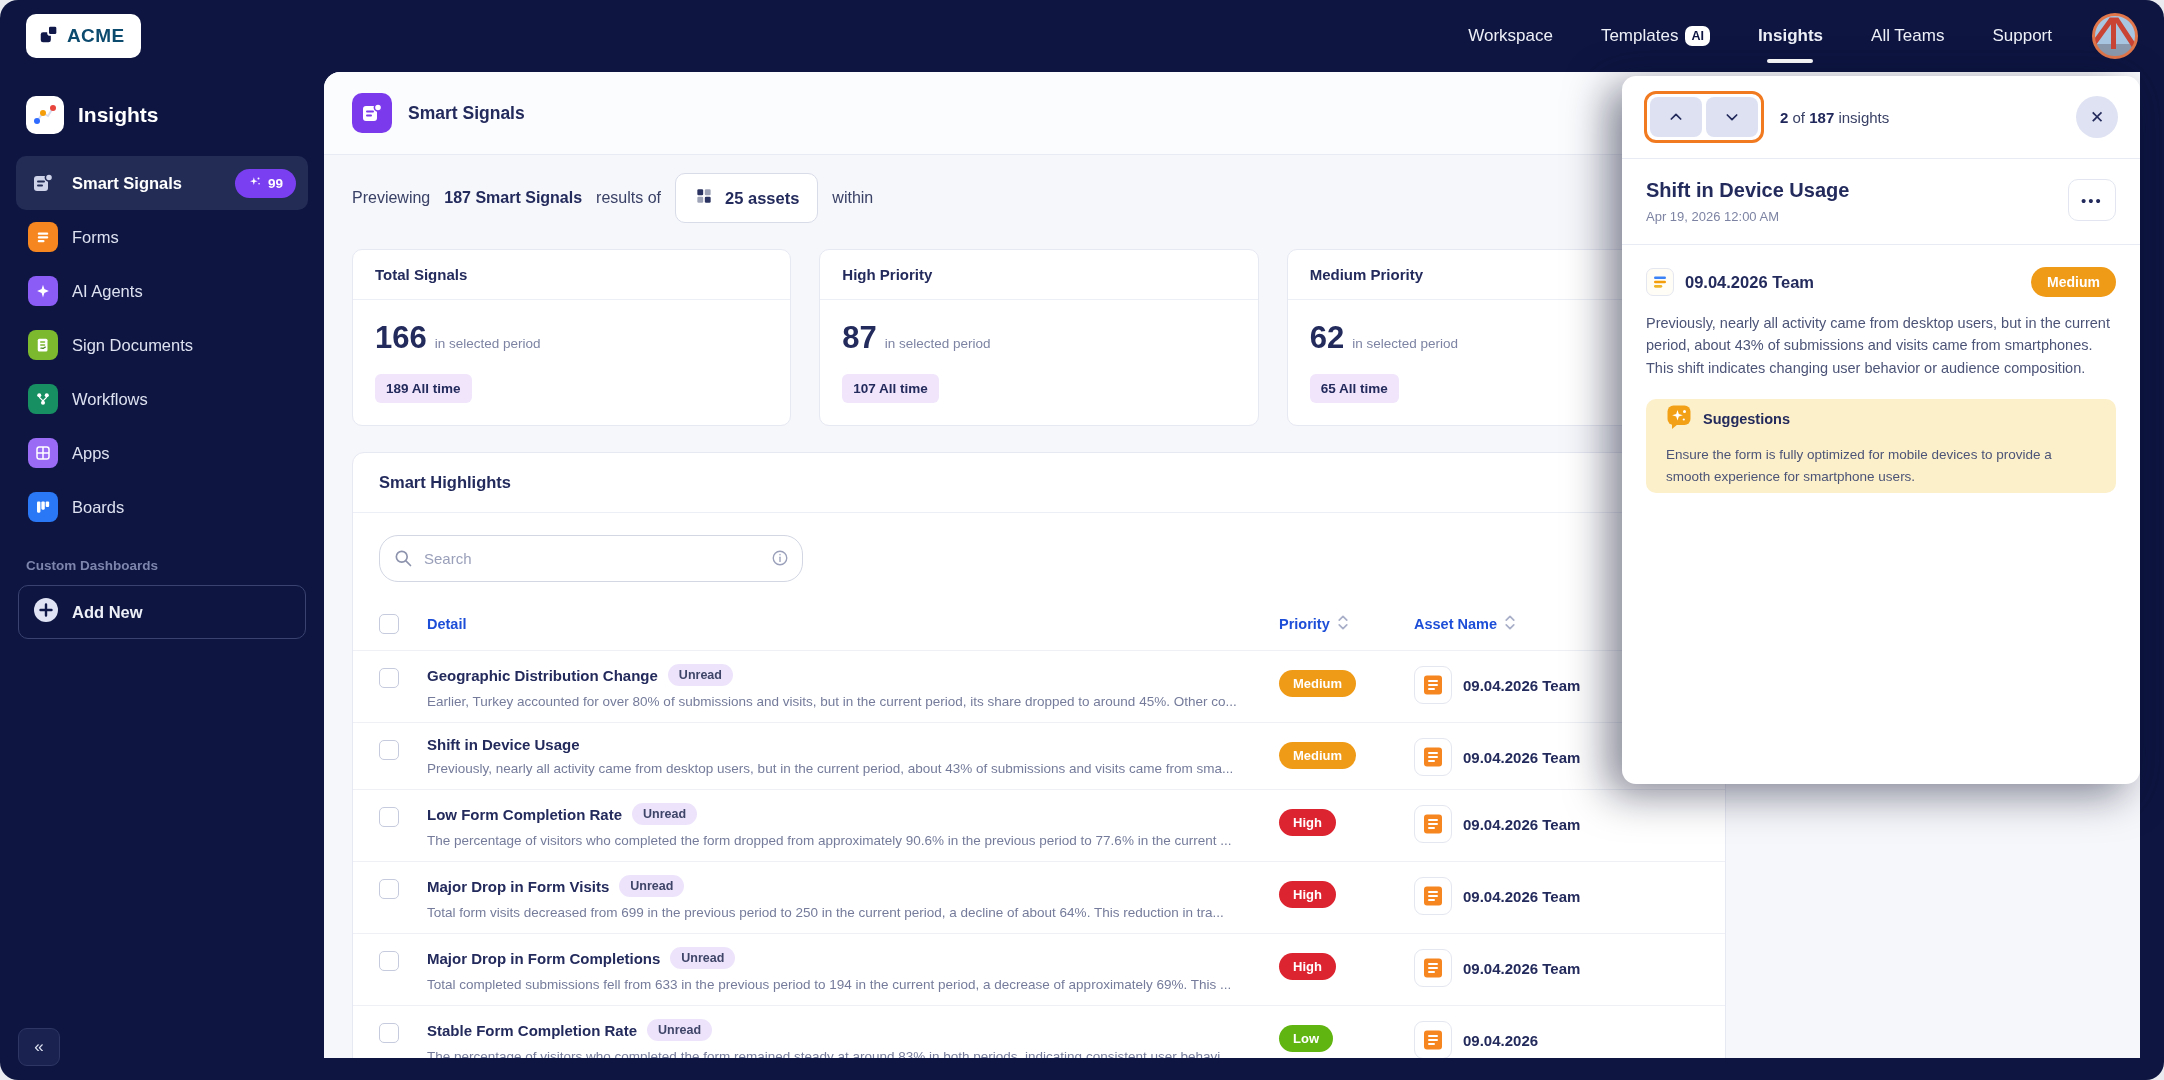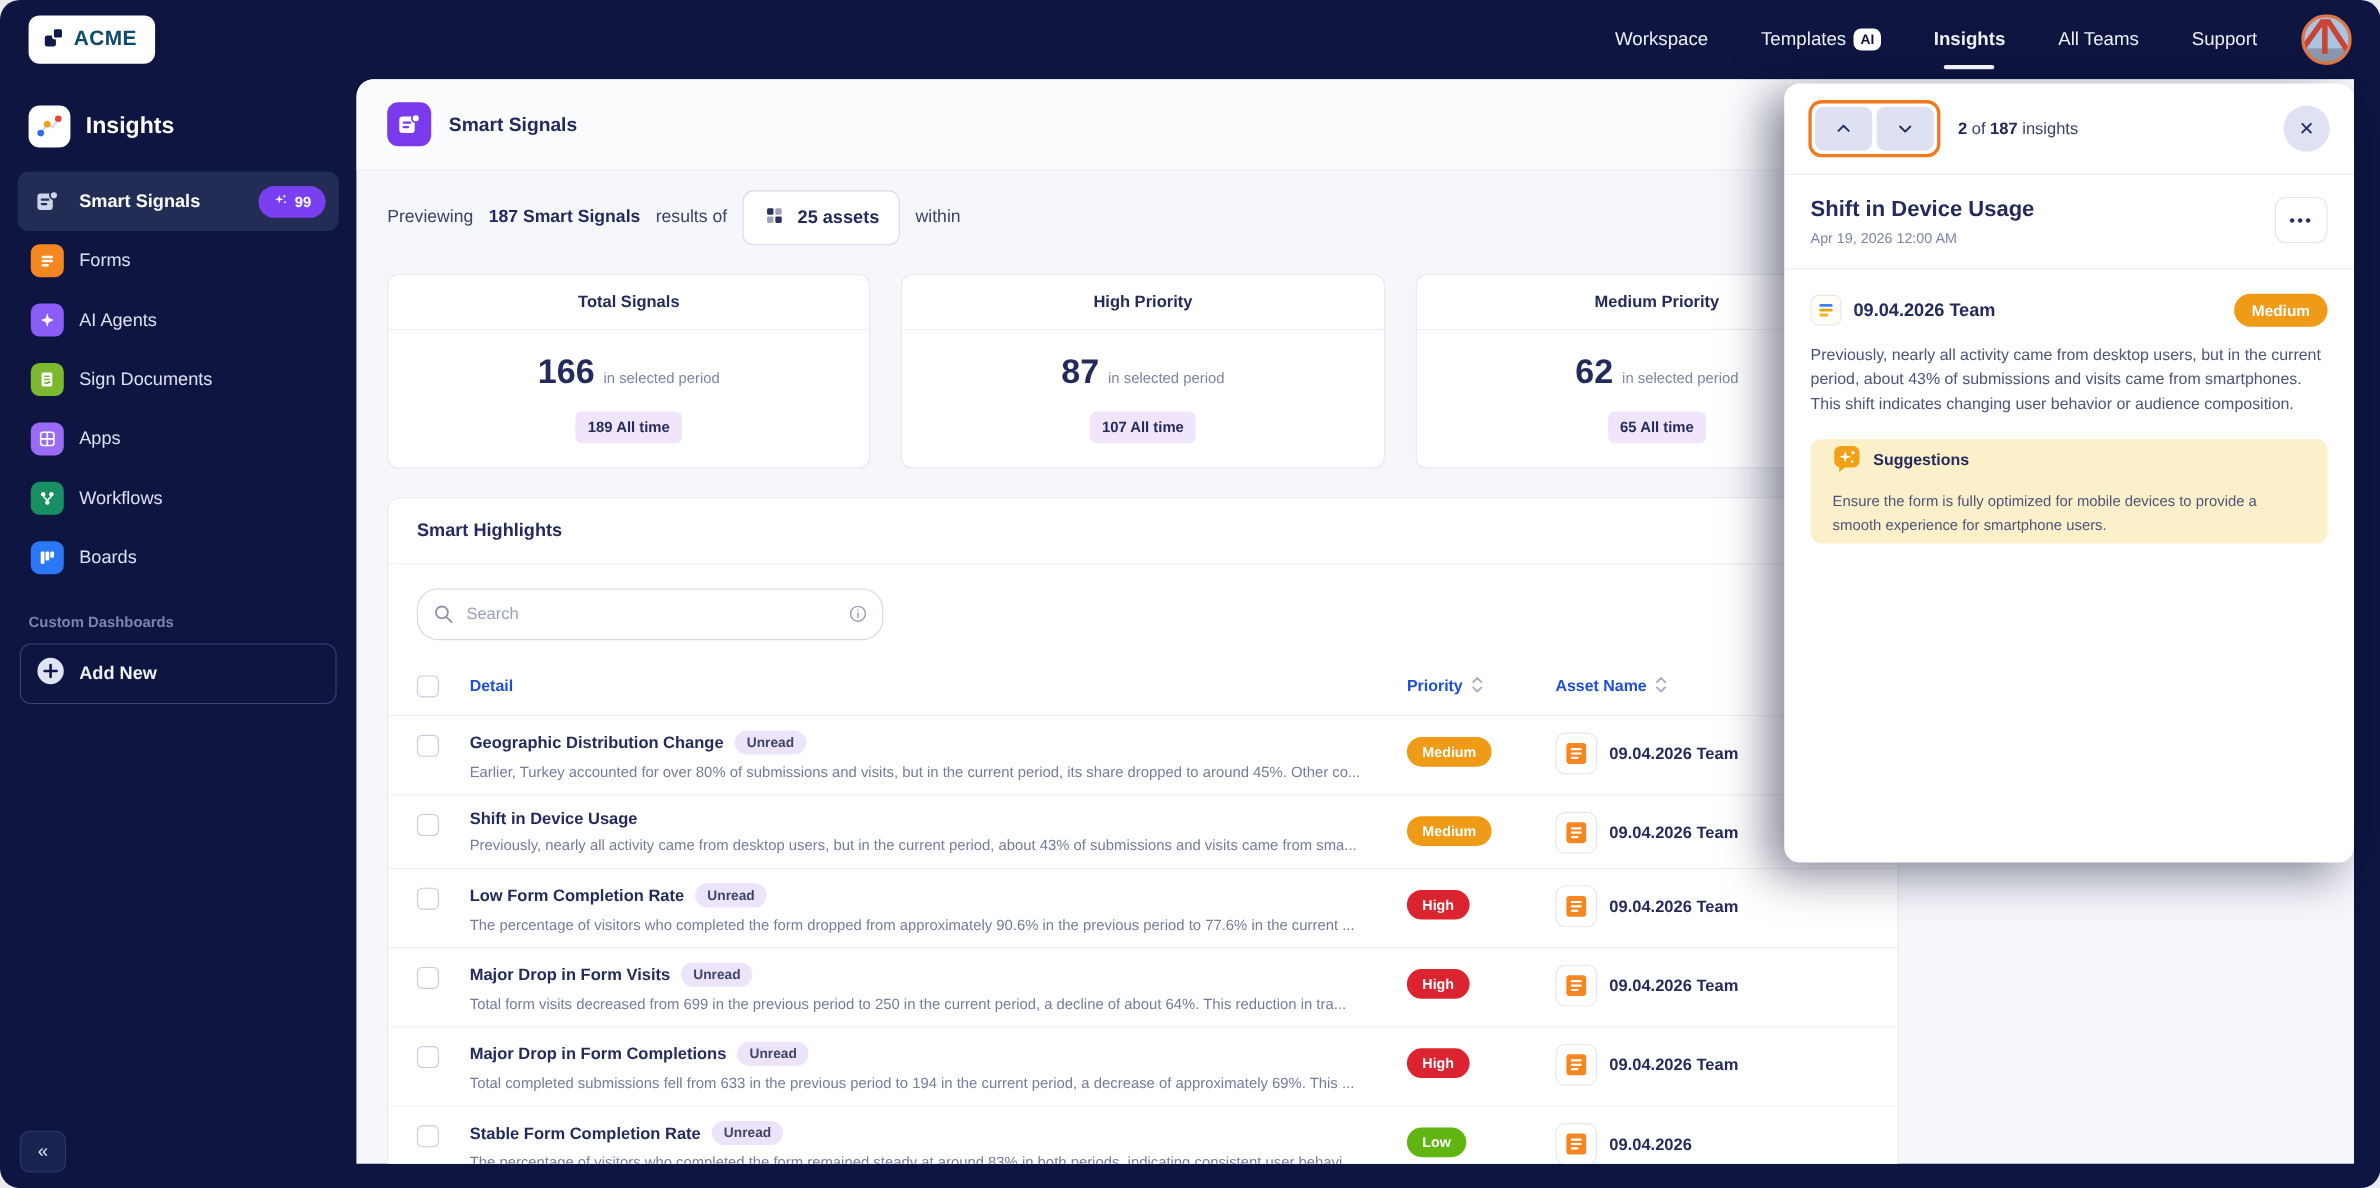--- a/index.html
+++ b/index.html
@@ -33,21 +33,21 @@
   
   .main { position:absolute; left:324px; top:72px; width:1816px; height:986px; background:#f6f7fb; border-top-left-radius:16px; overflow:hidden; }
   .main-header { height:83px; background:#fbfcfe; border-bottom:1px solid #e9ebf4; display:flex; align-items:center; gap:16px; padding:0 28px; }
   .mh-icon { width:40px; height:40px; border-radius:10px; background:#7c3aed; display:flex; align-items:center; justify-content:center; }
   .mh-title { font-size:17.5px; font-weight:700; color:#232a5c; }
 
   .preview-row { margin:18px 28px 0; display:flex; align-items:center; gap:14px; font-size:16px; color:#3a4166; }
   .pv-bold { font-weight:700; color:#232a5c; }
   .pv-btn { background:#fff; border:1px solid #d8dbe8; border-radius:10px; height:50px; padding:0 18px; display:flex; align-items:center; gap:11px; font-size:16.5px; font-weight:700; color:#232a5c; cursor:pointer; }
 
-  .stats-row { margin:26px 28px 0; width:1374px; display:flex; gap:28px;text-align:center; }
+  .stats-row { margin:26px 28px 0; width:1374px; display:flex; gap:28px; }
   .stat-card { flex:1; background:#fff; border:1px solid #e6e8f2; border-radius:10px; overflow:hidden; }
   .stat-head { padding:16px 22px; border-bottom:1px solid #edeff6; font-size:15px; font-weight:700; color:#232a5c; }
   .stat-body { padding:20px 22px 22px; }
   .stat-value { font-size:31px; font-weight:800; color:#232a5c; }
   .stat-caption { font-size:13.5px; color:#7d84a3; margin-left:8px; }
   .stat-pill { display:inline-block; margin-top:18px; background:#f0e5fb; color:#232a5c; border-radius:6px; padding:7px 11px; font-size:13.5px; font-weight:700; }
 
   .hl-card { margin:26px 28px 0; width:1374px; height:660px; background:#fff; border:1px solid #e6e8f2; border-radius:12px; }
   .hl-title { padding:20px 26px; border-bottom:1px solid #edeff6; font-size:16.5px; font-weight:700; color:#232a5c; }
   .search-wrap { margin:22px 26px 16px; width:424px; position:relative; }
@@ -194,39 +194,39 @@
             <svg width="18" height="18" viewBox="0 0 24 24">
               <rect x="5" y="3.5" width="13" height="17" rx="2" fill="#fff"></rect>
               <rect x="8" y="7" width="7" height="2" rx="1" fill="#7cb92e"></rect>
               <rect x="8" y="11" width="7" height="2" rx="1" fill="#7cb92e"></rect>
               <path d="M8.5 16.5 C10 15 11.5 17.5 13 16 L15.5 14.5" stroke="#4c8a1f" stroke-width="1.6" fill="none"></path>
             </svg>
           </span>
           <span>Sign Documents</span>
         </div>
         <div class="sb-item">
-          <span class="sb-glyph" style="background: rgb(154, 108, 245);">
-            <svg width="18" height="18" viewBox="0 0 24 24">
-              <rect x="4" y="4" width="16" height="16" rx="3" fill="none" stroke="#fff" stroke-width="2"></rect>
-              <line x1="12" y1="4" x2="12" y2="20" stroke="#fff" stroke-width="2"></line>
-              <line x1="4" y1="12" x2="20" y2="12" stroke="#fff" stroke-width="2"></line>
-            </svg>
-          </span>
-          <span>Apps</span>
-        </div>
-        <div class="sb-item">
           <span class="sb-glyph" style="background: rgb(23, 143, 99);">
             <svg width="18" height="18" viewBox="0 0 24 24">
               <path d="M7 9.5 L12 14.5 M17 9.5 L12 14.5" stroke="#fff" stroke-width="1.8"></path>
               <circle cx="7" cy="7" r="2.7" fill="#fff"></circle>
               <circle cx="17" cy="7" r="2.7" fill="#fff"></circle>
               <circle cx="12" cy="17" r="2.7" fill="#fff"></circle>
             </svg>
           </span>
           <span>Workflows</span>
+        </div>
+        <div class="sb-item">
+          <span class="sb-glyph" style="background: rgb(154, 108, 245);">
+            <svg width="18" height="18" viewBox="0 0 24 24">
+              <rect x="4" y="4" width="16" height="16" rx="3" fill="none" stroke="#fff" stroke-width="2"></rect>
+              <line x1="12" y1="4" x2="12" y2="20" stroke="#fff" stroke-width="2"></line>
+              <line x1="4" y1="12" x2="20" y2="12" stroke="#fff" stroke-width="2"></line>
+            </svg>
+          </span>
+          <span>Apps</span>
         </div>
         <div class="sb-item">
           <span class="sb-glyph" style="background: rgb(42, 120, 245);">
             <svg width="18" height="18" viewBox="0 0 24 24">
               <rect x="4" y="4.5" width="4.6" height="15" rx="1.4" fill="#fff"></rect>
               <rect x="9.8" y="4.5" width="4.6" height="11" rx="1.4" fill="#fff"></rect>
               <rect x="15.6" y="4.5" width="4.6" height="7.5" rx="1.4" fill="#fff"></rect>
             </svg>
           </span>
           <span>Boards</span>

